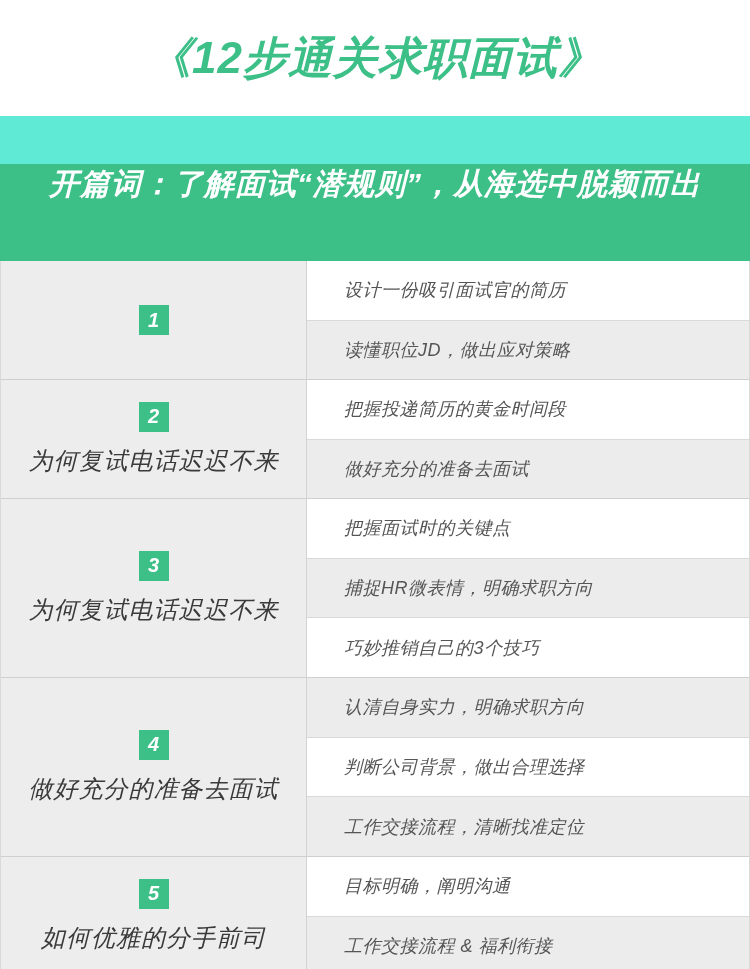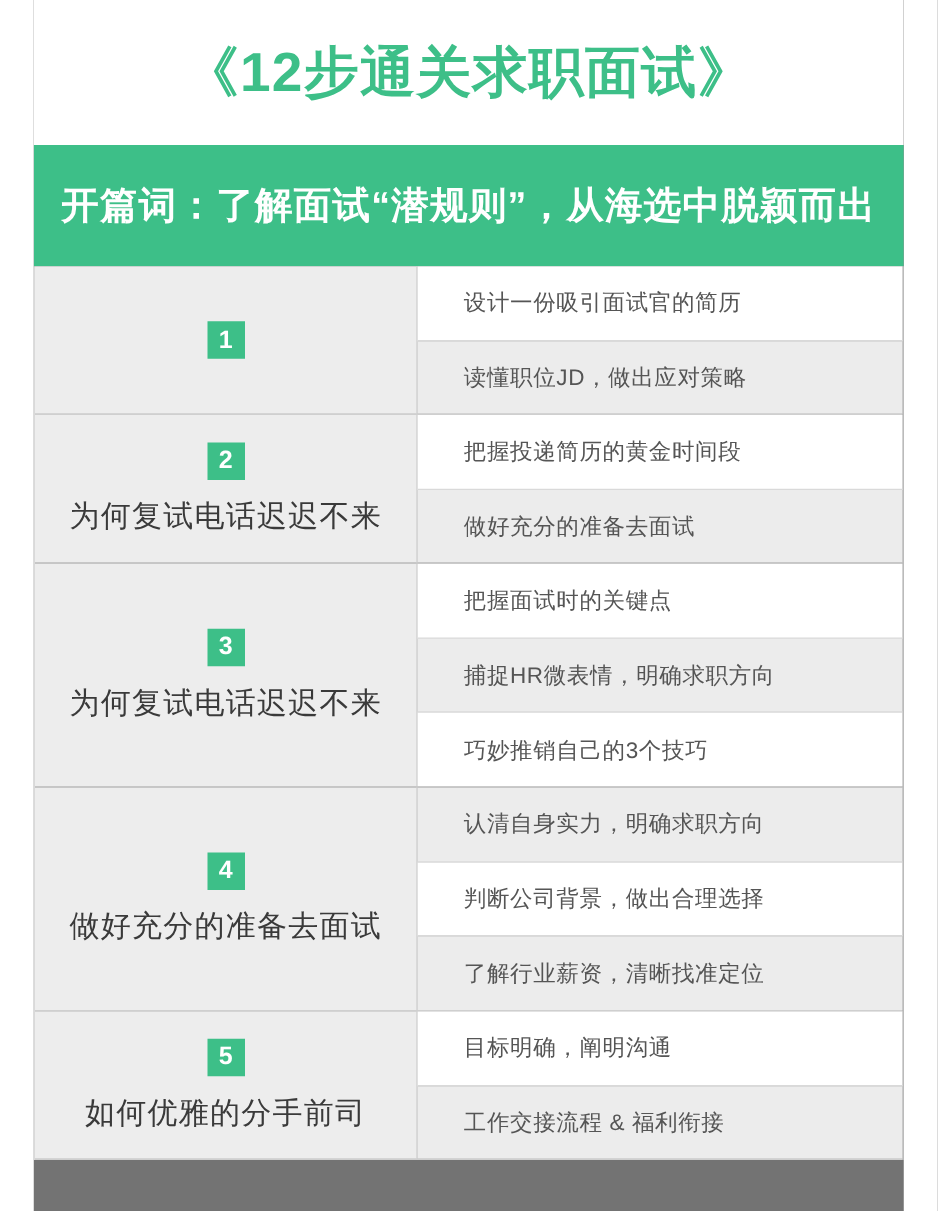--- a/index.html
+++ b/index.html
@@ -1,31 +1,31 @@
 <!DOCTYPE html>
 <html><head>
 <meta charset="utf-8">
 <style>
   html,body{margin:0;padding:0;background:#ffffff;}
   .page{
-    width:696px;height:969px;margin:0 auto;background:#737373;
+    width:750px;height:969px;margin:0 auto;background:#5eead4;
     font-family:"Liberation Sans","DejaVu Sans",sans-serif;
-    position:relative;overflow:hidden;
+    position:relative;overflow:hidden;font-style:italic;
   }
   
   .header{
     height:116px;display:flex;align-items:center;justify-content:center;
     background:#ffffff;
   }
   .header .title{
     color:#3dbf88;font-size:44px;font-weight:bold;letter-spacing:1px;
   }
   
   .banner{
-    height:97px;background:#3dbf88;display:flex;align-items:center;justify-content:center;
+    height:97px;background:#3dbf88;display:flex;justify-content:center;margin-top:48px;
   }
   .banner .banner-text{
     color:#ffffff;font-size:30px;font-weight:bold;letter-spacing:1px;
   }
   
   .toc{
     border-left:1px solid #d9d9d9;border-right:1px solid #d9d9d9;
     box-sizing:border-box;
   }
   .section{
@@ -104,21 +104,21 @@
     </div>
 
     <div class="section h3">
       <div class="left-cell">
         <div class="badge">4</div>
         <div class="left-title">做好充分的准备去面试</div>
       </div>
       <div class="rows">
         <div class="row alt">认清自身实力，明确求职方向</div>
         <div class="row plain">判断公司背景，做出合理选择</div>
-        <div class="row alt">了解行业薪资，清晰找准定位</div>
+        <div class="row alt">工作交接流程，清晰找准定位</div>
       </div>
     </div>
 
     <div class="section h2">
       <div class="left-cell">
         <div class="badge">5</div>
         <div class="left-title">如何优雅的分手前司</div>
       </div>
       <div class="rows">
         <div class="row plain">目标明确，阐明沟通</div>

